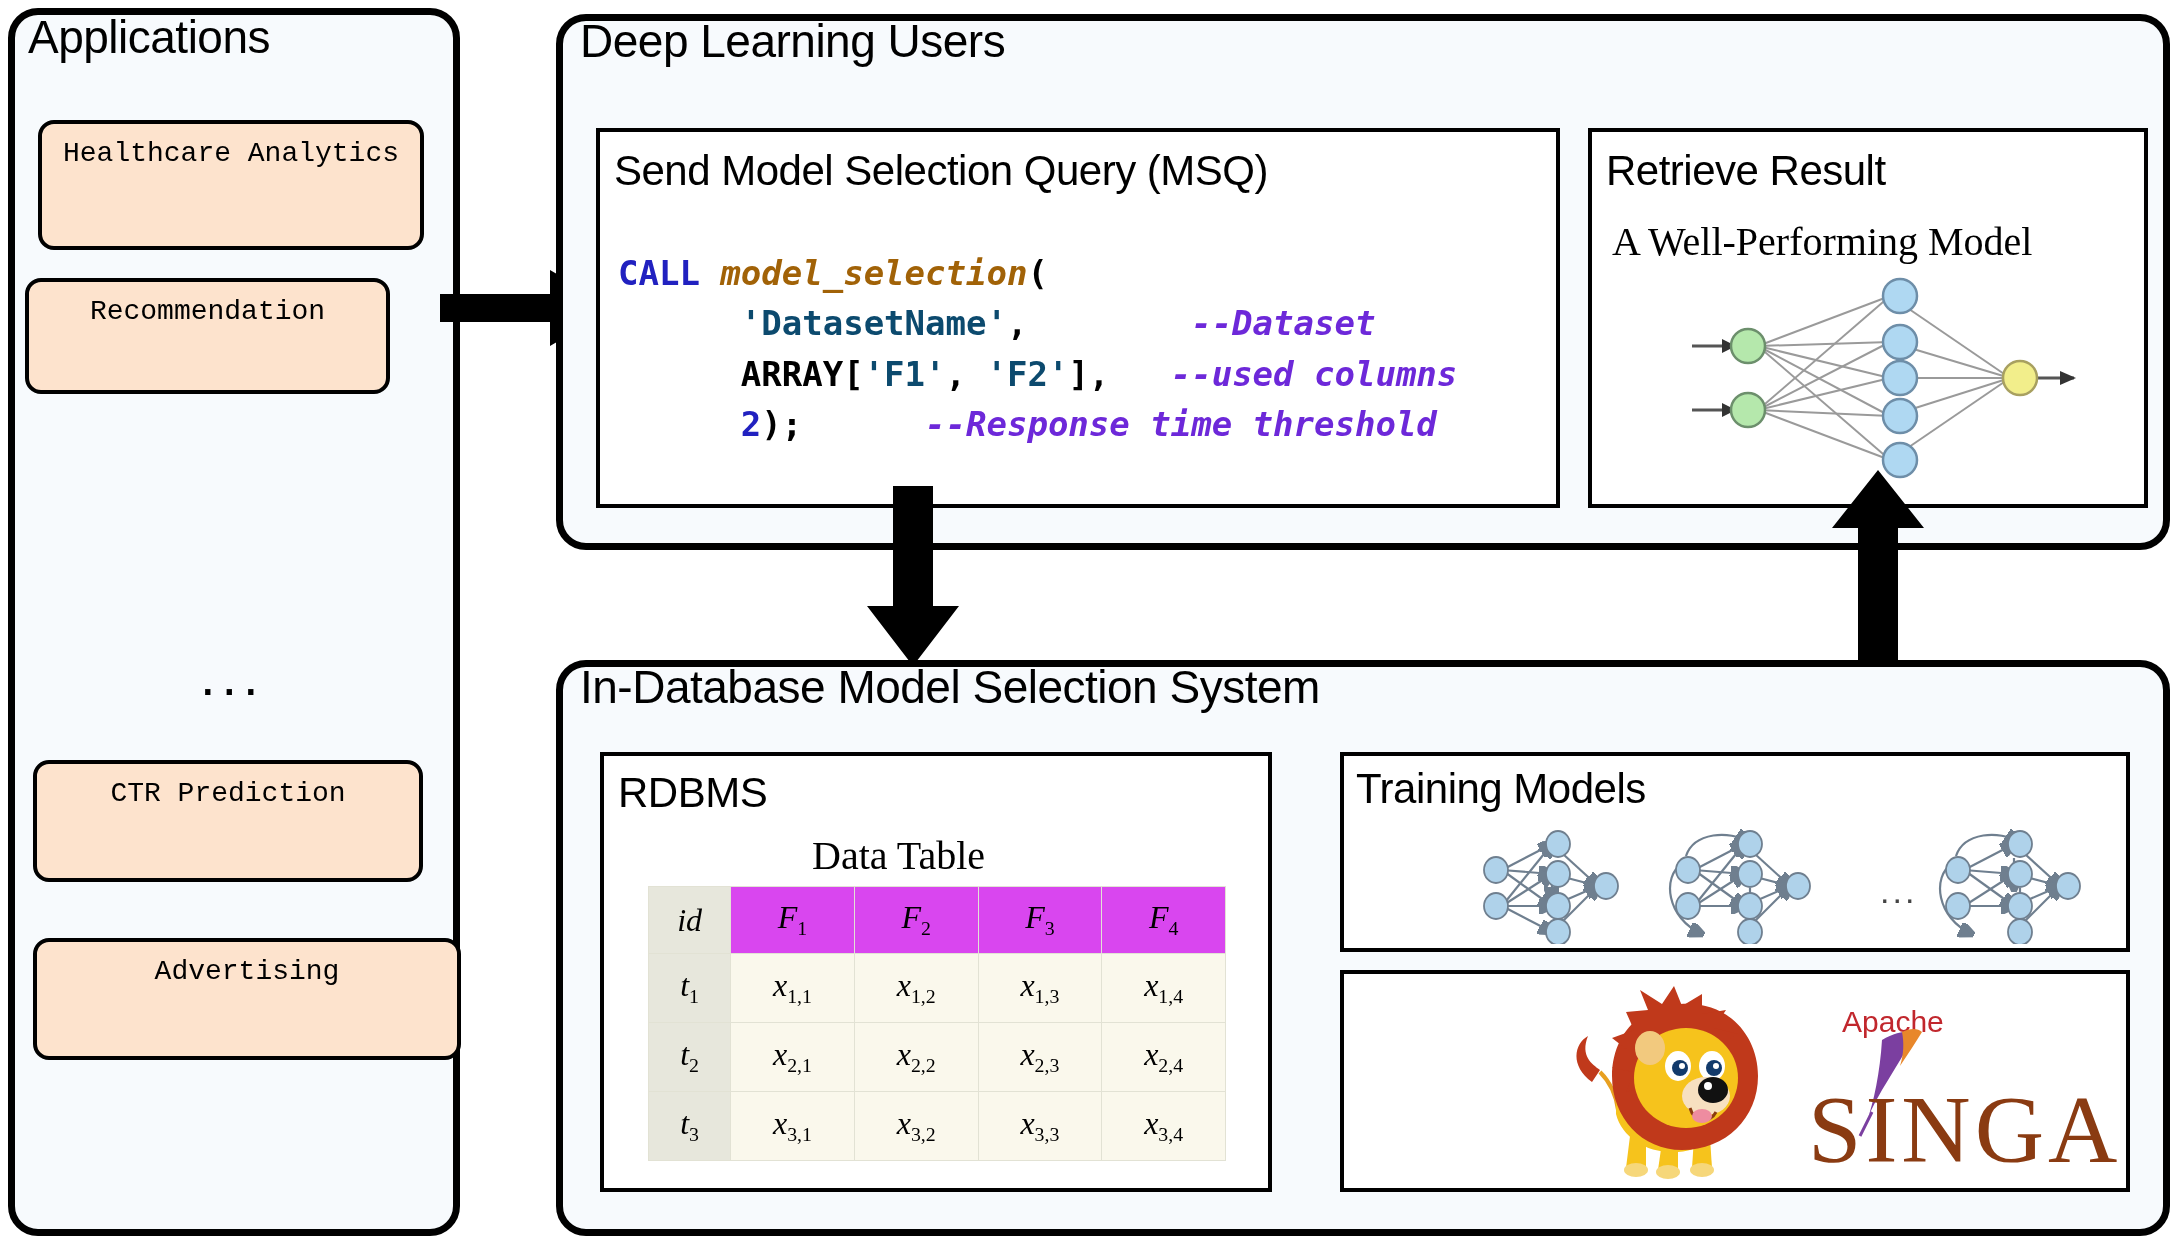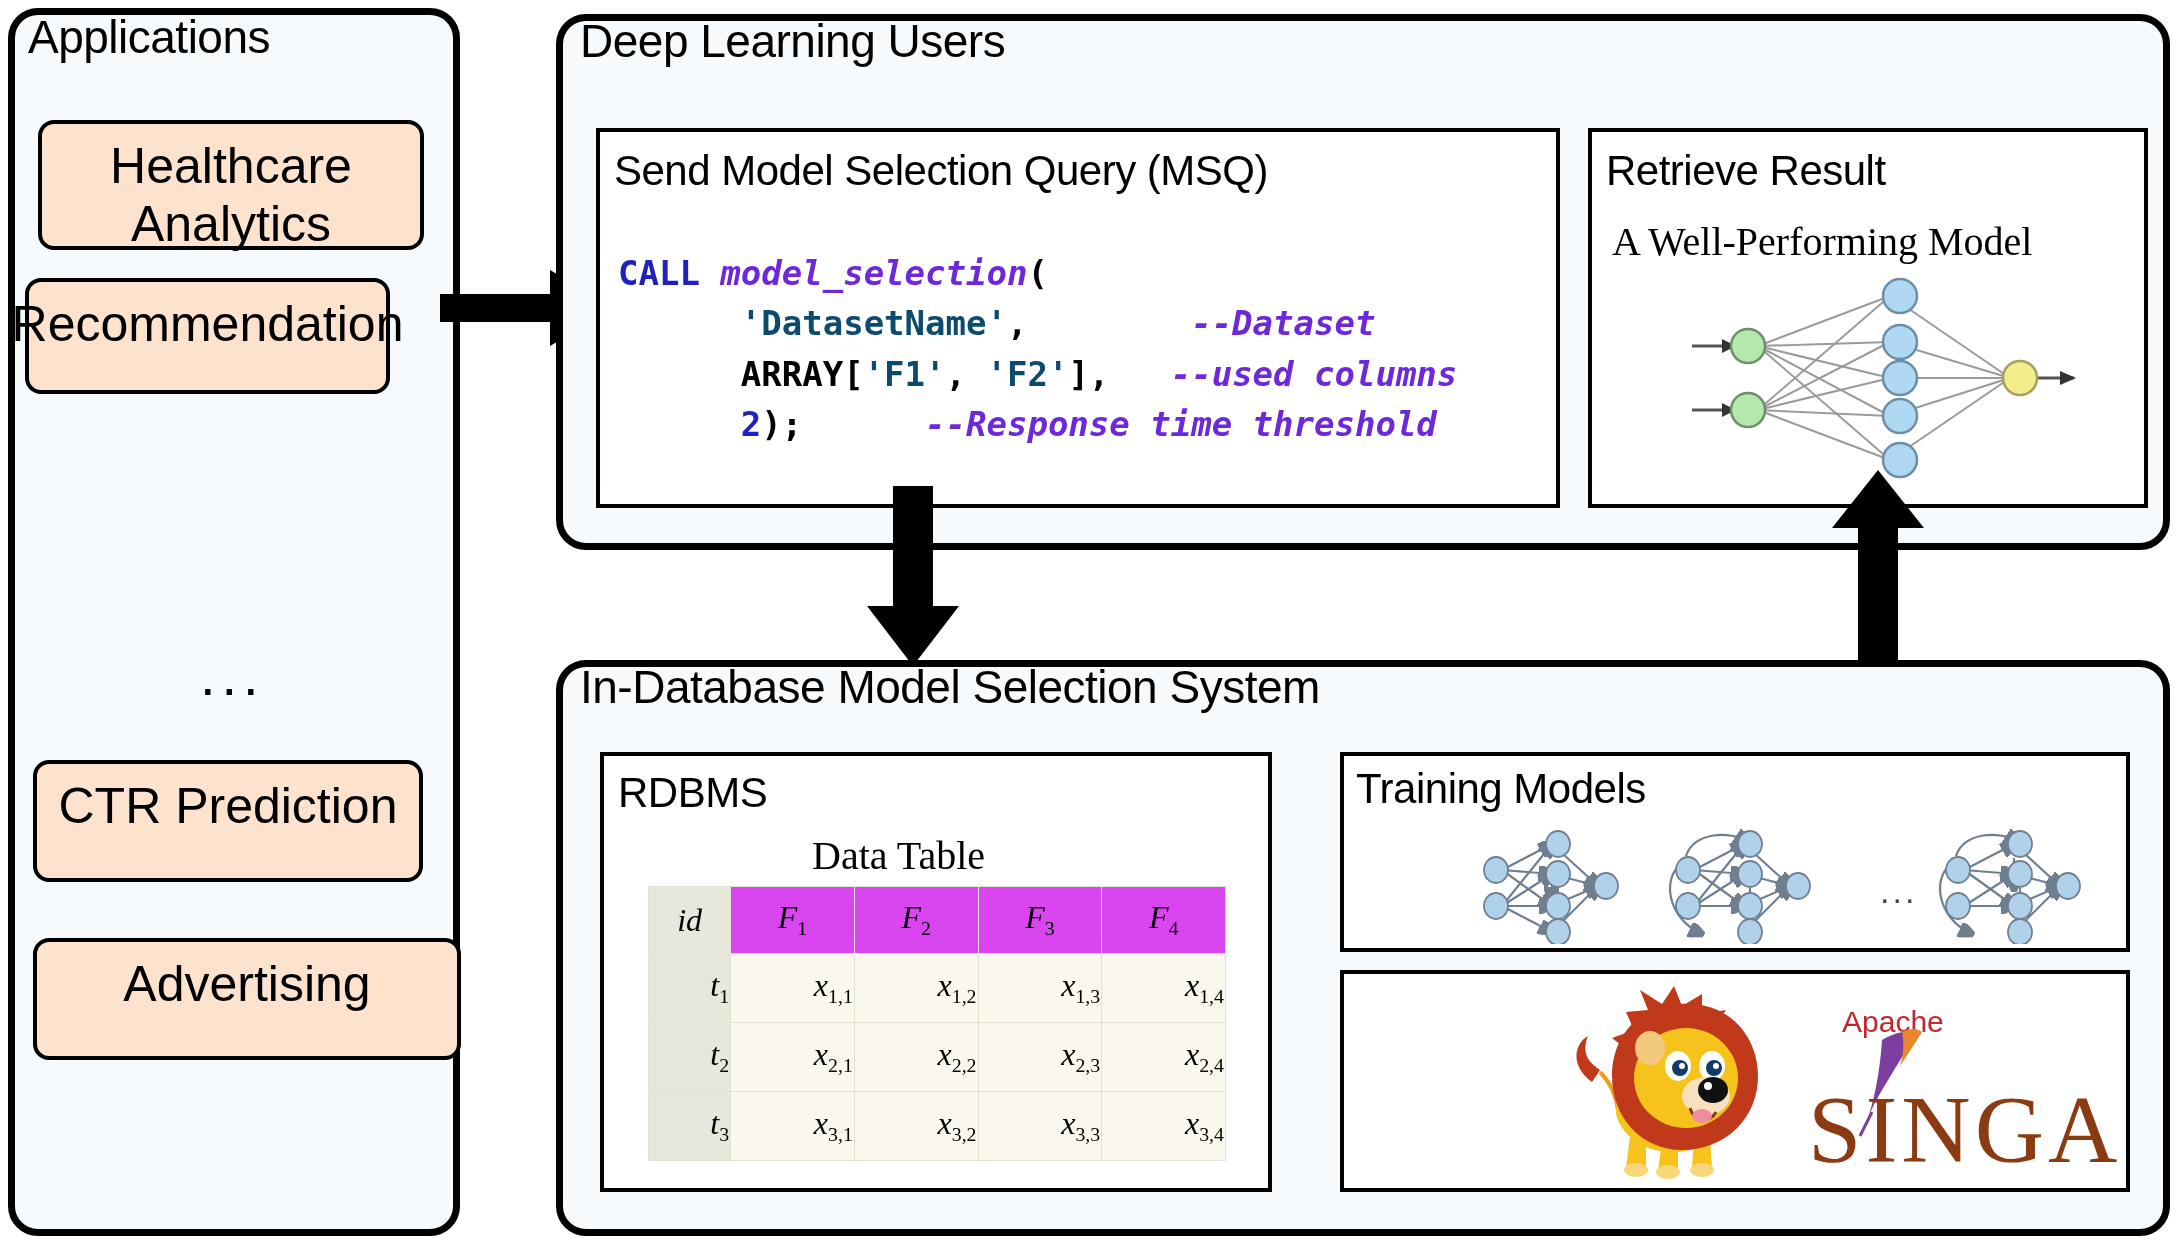--- a/index.html
+++ b/index.html
@@ -8,44 +8,44 @@
 
   .panel{position:absolute;background:#F7FAFD;border:7px solid #000;border-radius:30px;box-sizing:border-box;}
   .panel-title{position:absolute;font-size:46px;line-height:1;white-space:nowrap;letter-spacing:-.5px;}
 
   .subbox{position:absolute;background:#ffffff;border:4px solid #000;box-sizing:border-box;}
   .subbox-title{position:absolute;font-size:42px;line-height:1;white-space:nowrap;letter-spacing:-.5px;}
 
   
   .chip{position:absolute;background:#FDE3CD;border:4px solid #000;border-radius:16px;box-sizing:border-box;
         display:flex;justify-content:center;padding-top:14px;}
-  .chip span{font-size:50px;line-height:1.15;text-align:center;display:block;}
+  .chip span{font-size:28px;line-height:1.15;display:block;font-family:Liberation Mono, monospace;}
   .ellipsis-apps{position:absolute;font-size:56px;letter-spacing:6px;line-height:1;}
 
   
   .code{position:absolute;font-family:"DejaVu Sans Mono",monospace;font-size:34px;line-height:1.48;white-space:pre;}
   .k-call{color:#2121C0;font-weight:700;}
-  .k-fn{color:#6d28d9;font-style:italic;font-weight:700;}
+  .k-fn{color:#a16207;font-style:italic;font-weight:700;}
   .k-str{color:#0c4a6e;font-weight:700;}
   .k-num{color:#2121C0;font-weight:700;}
   .k-plain{color:#000;font-weight:700;}
   .k-cmt{color:#6d28d9;font-style:italic;font-weight:700;}
 
   
   .arrow{position:absolute;}
 
   
   .serif-line{position:absolute;font-family:"Liberation Serif",serif;font-size:40px;white-space:nowrap;}
 
   
   .dt-title{position:absolute;font-family:Liberation Serif, serif;font-size:40px;white-space:nowrap;}
   table.dt{position:absolute;border-collapse:collapse;font-family:"Liberation Serif",serif;}
   table.dt th,table.dt td{border:1px solid #E2E2D4;text-align:center;font-weight:400;font-style:italic;font-size:32px;}
   table.dt th{background:#d946ef;height:64px;}
-  table.dt td{background:#FAF8EC;height:66px;text-align:right;}
+  table.dt td{background:#FAF8EC;height:66px;}
   table.dt td.idcell,table.dt th.idcell{background:#E7E7DC;}
   table.dt sub{font-style:normal;font-size:.62em;}
   .dots-models{position:absolute;font-size:34px;letter-spacing:3px;color:#444;}
 </style>
 </head>
 <body>
 
 <div class="panel" style="left:8px;top:8px;width:452px;height:1228px;">
 </div>
 <div class="panel-title" style="left:28px;top:14px;">Applications</div>

